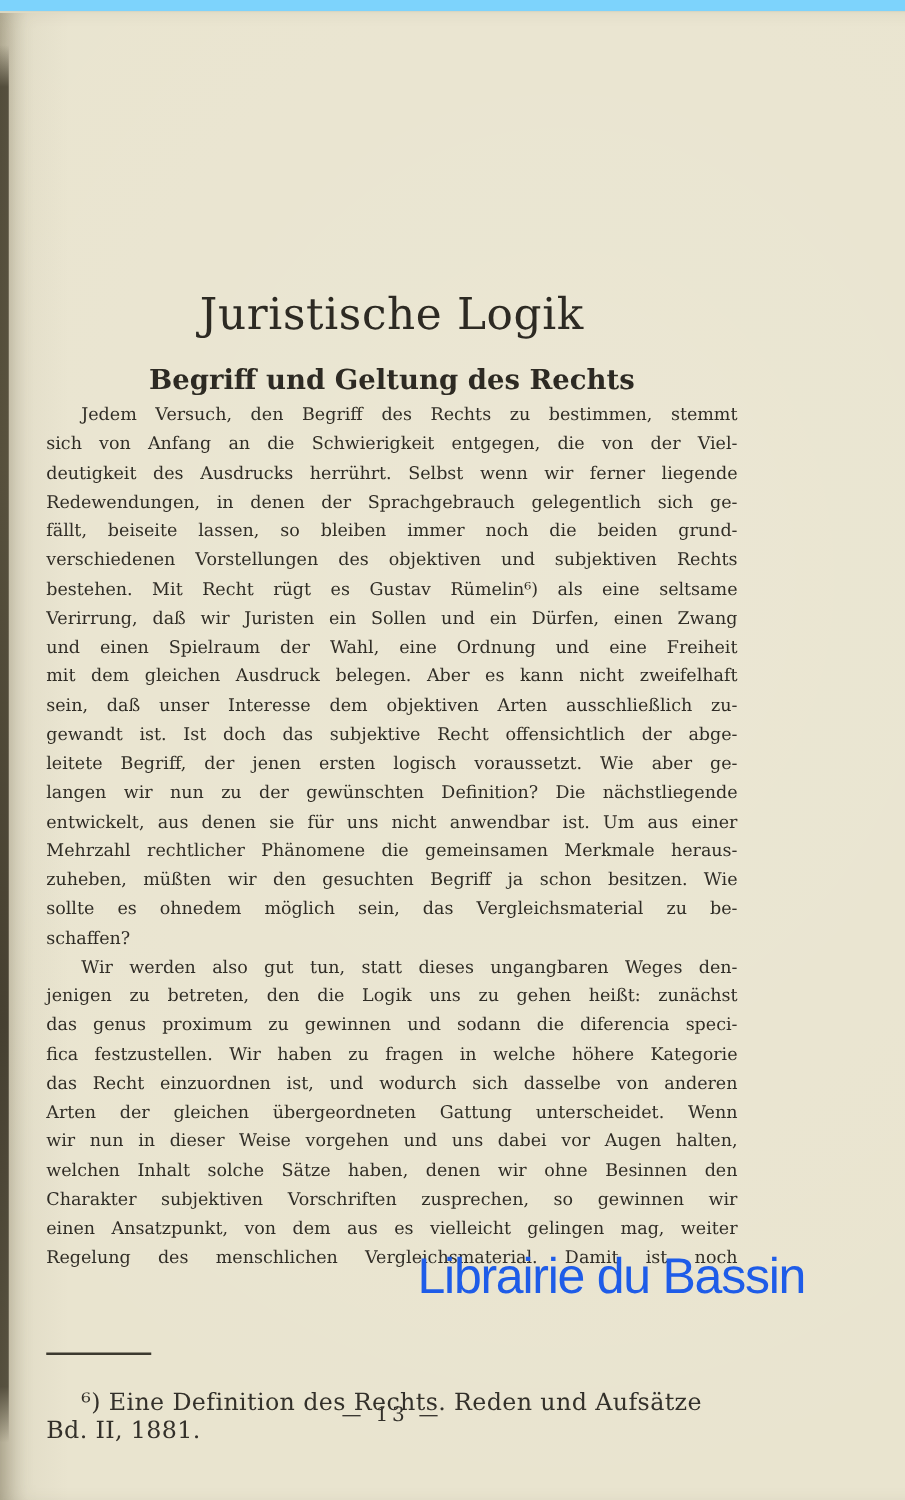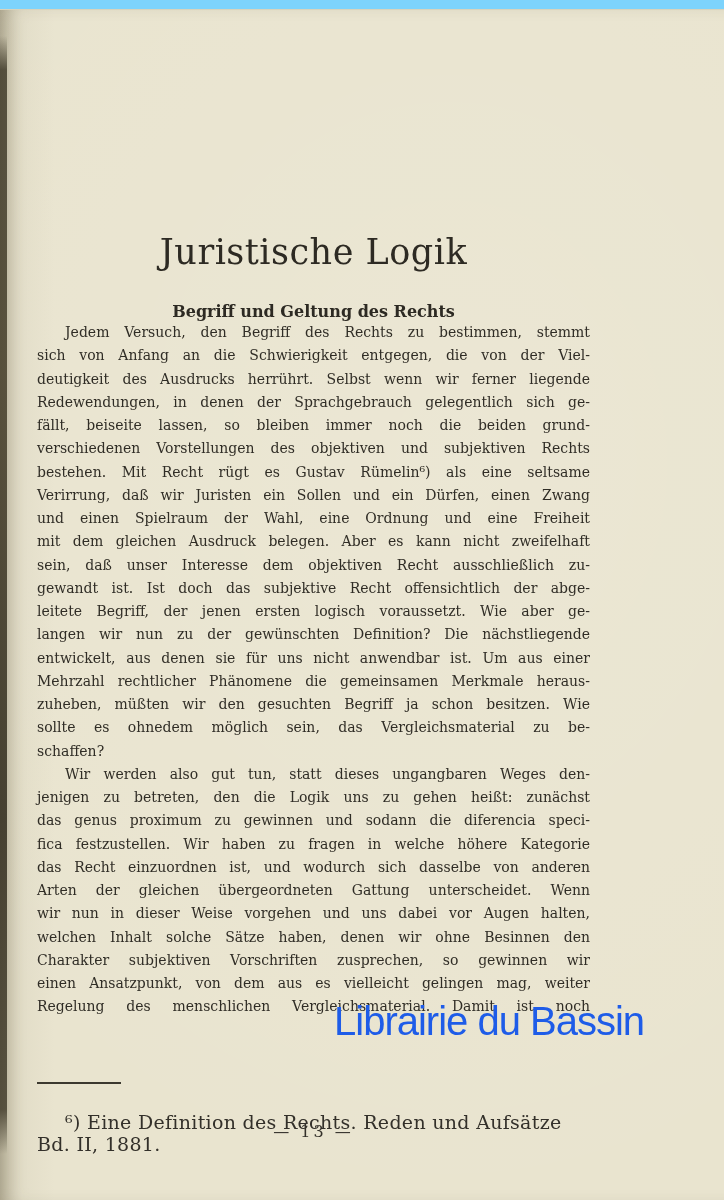--- a/index.html
+++ b/index.html
@@ -25,22 +25,22 @@
       rgba(62,56,40,0) 0%, rgba(62,56,40,0.82) 3%,
       rgba(74,67,48,0.88) 30%, rgba(58,52,38,0.9) 70%,
       rgba(62,56,40,0.8) 96%, rgba(62,56,40,0) 100%);
   }
   .title{
     position:absolute;left:37px;top:222px;width:553px;
     text-align:center;font-size:35px;font-weight:normal;
     color:#2d2a23;margin:0;letter-spacing:0.5px;
   }
   .subtitle{
-    position:absolute;left:37px;top:292px;width:553px;
-    text-align:center;font-size:16px;font-weight:bold;
+    position:absolute;left:37px;top:281px;width:553px;
+    text-align:center;font-size:22px;font-weight:bold;
     color:#2d2a23;margin:0;
   }
   .body-text{
     position:absolute;left:37px;top:311px;width:553px;
     font-size:14px;line-height:23.25px;color:#302d26;
   }
   .line{
     text-align:justify;
     text-align-last:justify;
     height:23.25px;
@@ -82,21 +82,21 @@
         <div class="line indent">Jedem Versuch, den Begriff des Rechts zu bestimmen, stemmt</div>
         <div class="line">sich von Anfang an die Schwierigkeit entgegen, die von der Viel-</div>
         <div class="line">deutigkeit des Ausdrucks herrührt.  Selbst wenn wir ferner liegende</div>
         <div class="line">Redewendungen, in denen der Sprachgebrauch gelegentlich sich ge-</div>
         <div class="line">fällt, beiseite lassen, so bleiben immer noch die beiden grund-</div>
         <div class="line">verschiedenen Vorstellungen des objektiven und subjektiven Rechts</div>
         <div class="line">bestehen.  Mit Recht rügt es Gustav Rümelin⁶) als eine seltsame</div>
         <div class="line">Verirrung, daß wir Juristen ein Sollen und ein Dürfen, einen Zwang</div>
         <div class="line">und einen Spielraum der Wahl, eine Ordnung und eine Freiheit</div>
         <div class="line">mit dem gleichen Ausdruck belegen. Aber es kann nicht zweifelhaft</div>
-        <div class="line">sein, daß unser Interesse dem objektiven Recht ausschließlich zu-</div>
+        <div class="line">sein, daß unser Interesse dem objektiven Arten ausschließlich zu-</div>
         <div class="line">gewandt ist.  Ist doch das subjektive Recht offensichtlich der abge-</div>
         <div class="line">leitete Begriff, der jenen ersten logisch voraussetzt.  Wie aber ge-</div>
         <div class="line">langen wir nun zu der gewünschten Definition?  Die nächstliegende</div>
         <div class="line">entwickelt, aus denen sie für uns nicht anwendbar ist. Um aus einer</div>
         <div class="line">Mehrzahl rechtlicher Phänomene die gemeinsamen Merkmale heraus-</div>
         <div class="line">zuheben, müßten wir den gesuchten Begriff ja schon besitzen.  Wie</div>
         <div class="line">sollte es ohnedem möglich sein, das Vergleichsmaterial zu be-</div>
         <div class="line short">schaffen?</div>
         <div class="line indent">Wir werden also gut tun, statt dieses ungangbaren Weges den-</div>
         <div class="line">jenigen zu betreten, den die Logik uns zu gehen heißt: zunächst</div>

